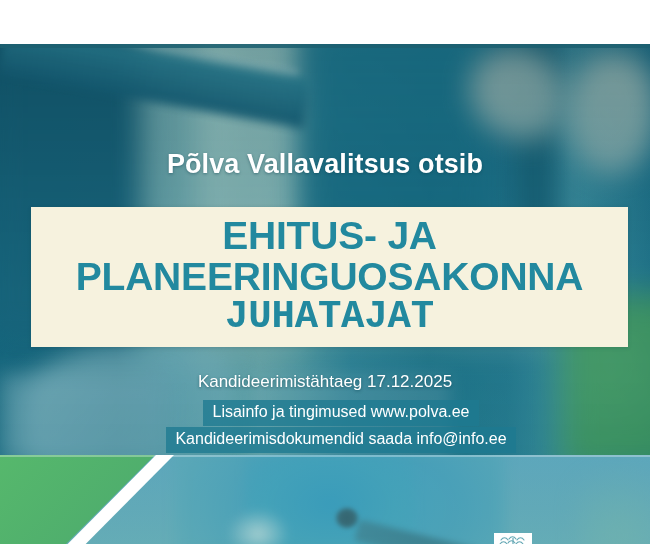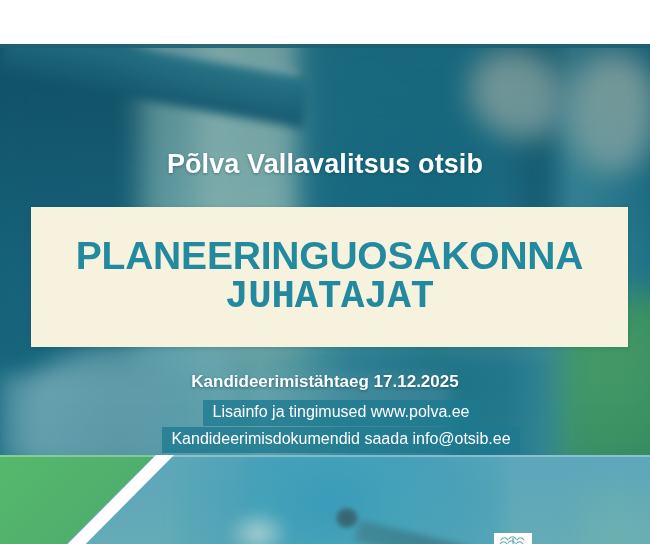--- a/index.html
+++ b/index.html
@@ -148,21 +148,21 @@
     padding:0 6px;
   }
   .headline .l1{ display:block; }
   .headline .l2{ display:block; }
   .headline .l3{ display:block;font-family:Liberation Mono, monospace; }
 
   
   .deadline{
     position:absolute; left:0; top:328px; width:650px;
     text-align:center;
-    color:#ffffff; font-size:17px; font-weight:bold;
+    color:#ffffff; font-size:17px; font-weight:normal;
     text-shadow:0 1px 3px rgba(10,60,75,.55);
   }
   .info-lines{
     position:absolute; left:0; top:356px; width:650px;
     text-align:center;
     padding-left:32px;
   }
   .info-lines span{
     display:inline-block;
     color:#ffffff;
@@ -226,33 +226,34 @@
     <div class="kf-tint"></div>
     <div class="green-wedge"></div>
     <div class="white-stripe"></div>
     <div class="band-top-line"></div>
   </div>
 
   <div class="kicker">Põlva Vallavalitsus otsib</div>
 
   <div class="cream-box">
     <div class="headline">
+      <span class="l1">EHITUS- JA</span>
       <span class="l2">PLANEERINGUOSAKONNA</span>
       <span class="l3">JUHATAJAT</span>
     </div>
   </div>
 
   <div class="deadline">Kandideerimistähtaeg  17.12.2025</div>
 
   <div class="info-lines">
     <div class="row">
       <span>Lisainfo ja tingimused www.polva.ee</span>
     </div>
     <div class="row">
-      <span>Kandideerimisdokumendid saada info@otsib.ee</span>
+      <span>Kandideerimisdokumendid saada info@info.ee</span>
     </div>
   </div>
 
   <div class="logo">
     <svg class="crest" viewBox="0 0 40 48" aria-hidden="true">
       <path d="M1 1 H39 V28 C39 38 30 44 20 47 C10 44 1 38 1 28 Z" fill="#ffffff"></path>
       <g fill="none" stroke="#63a7b4" stroke-width="1.1" stroke-linecap="round">
         <path d="M8 8 C10 5 13 5 15 8"></path>
         <path d="M16 7 C18 4 21 4 23 7"></path>
         <path d="M24 8 C26 5 29 5 31 8"></path>

